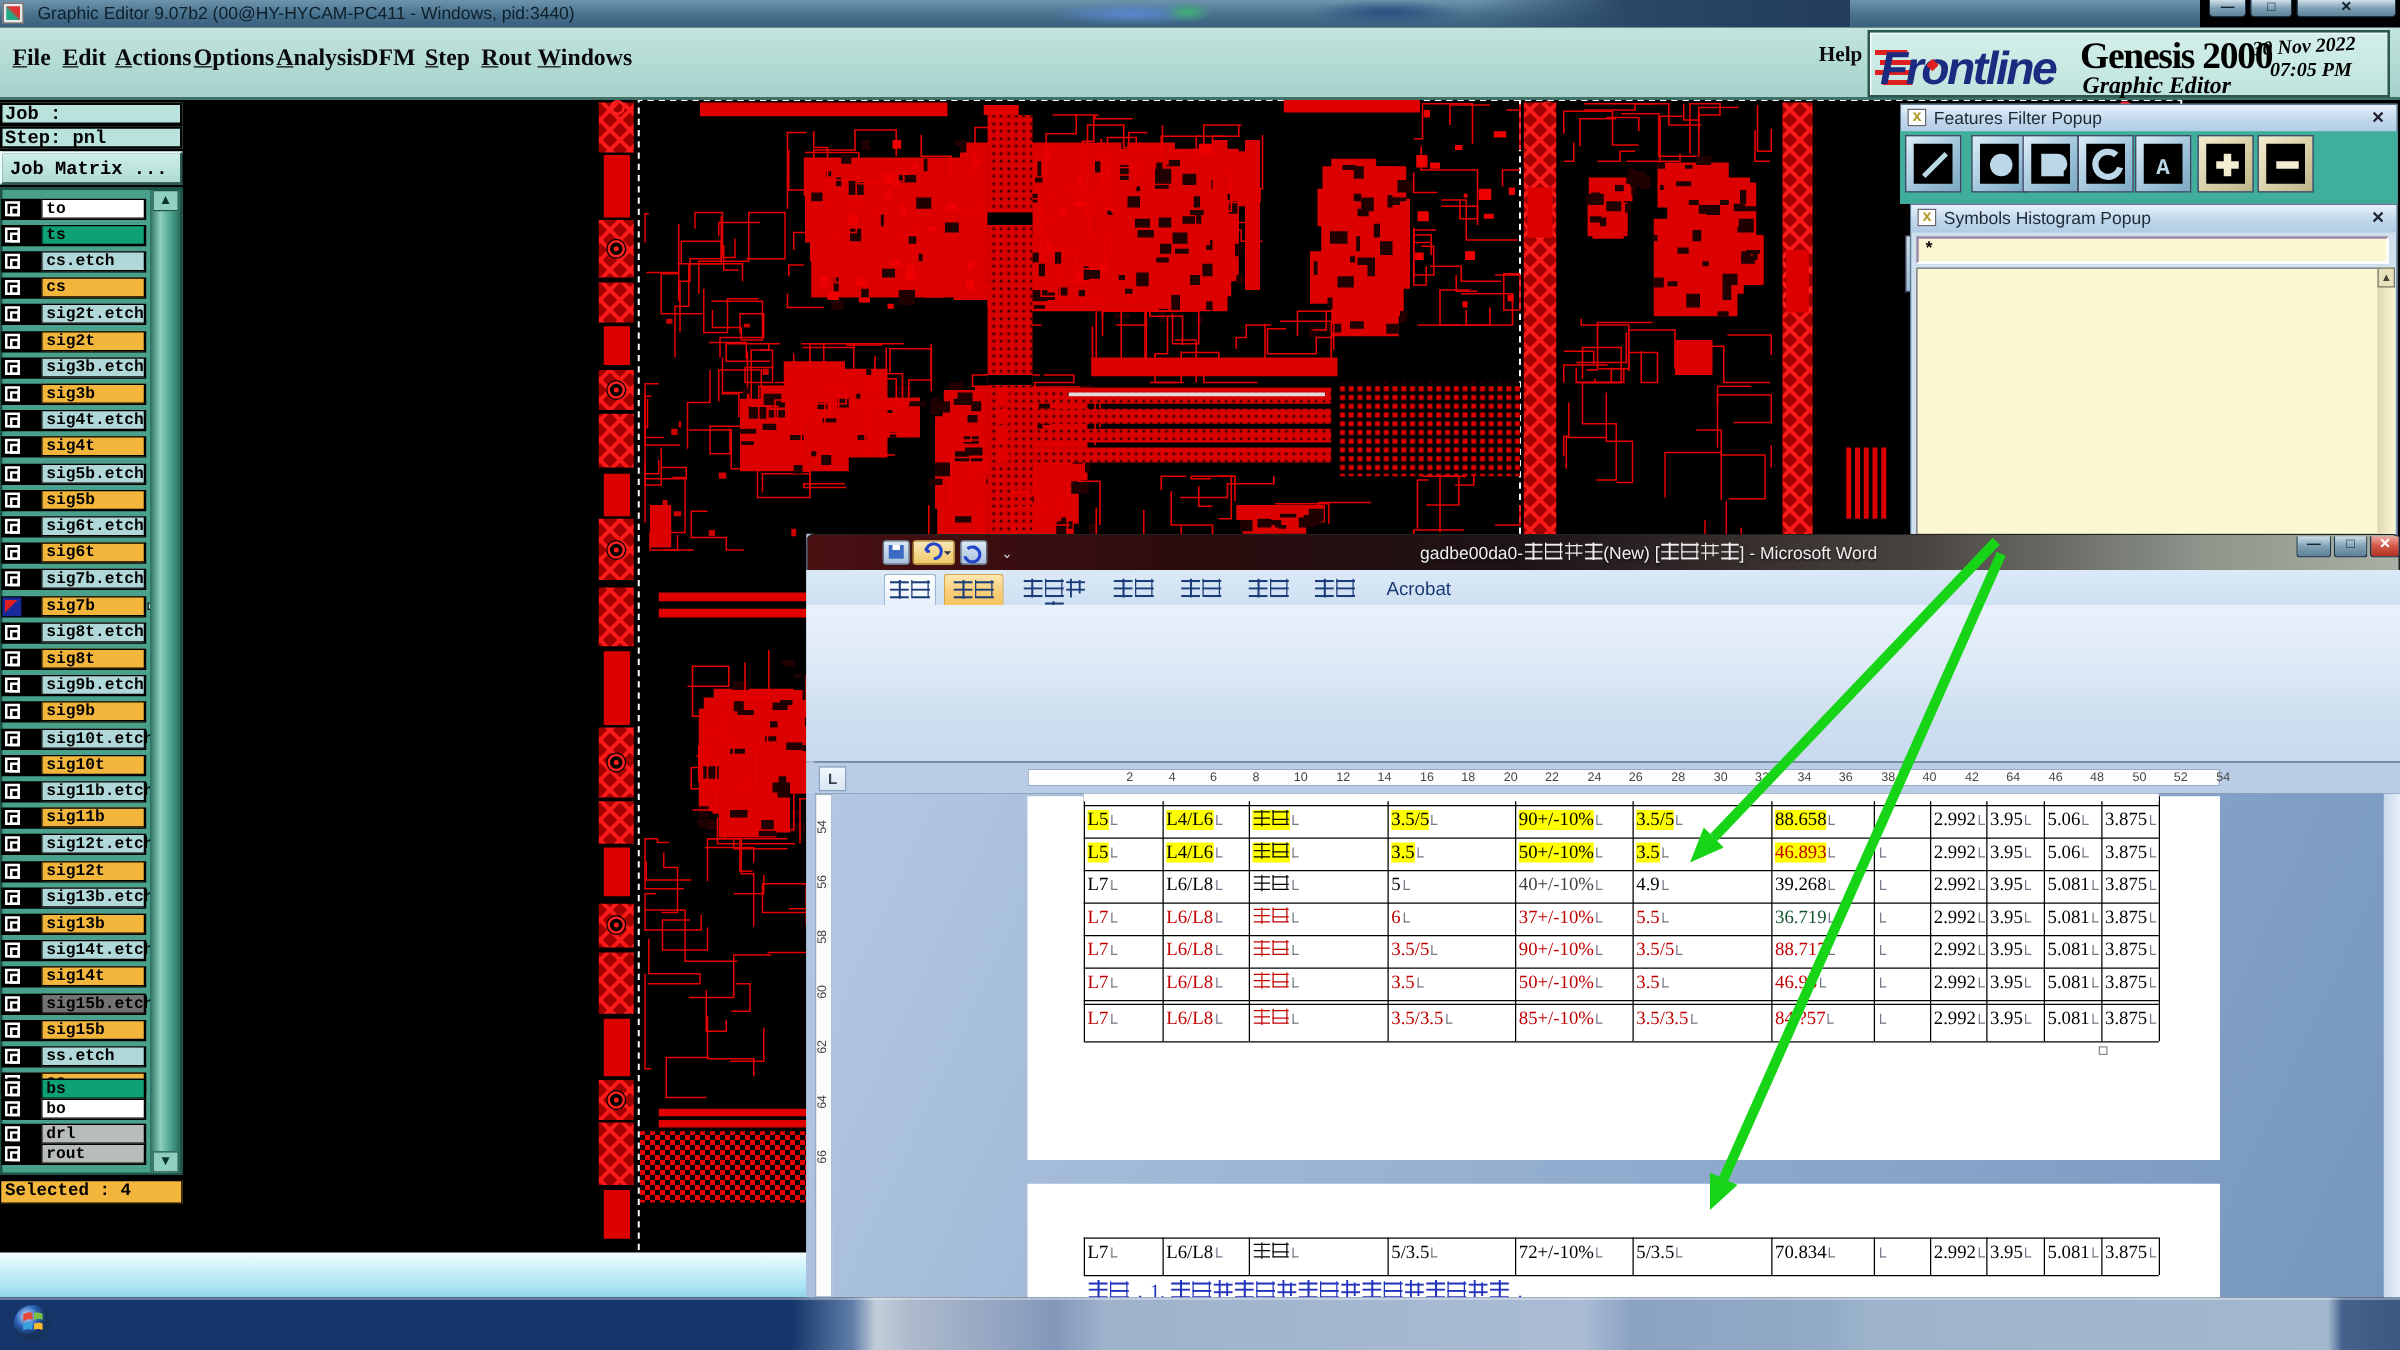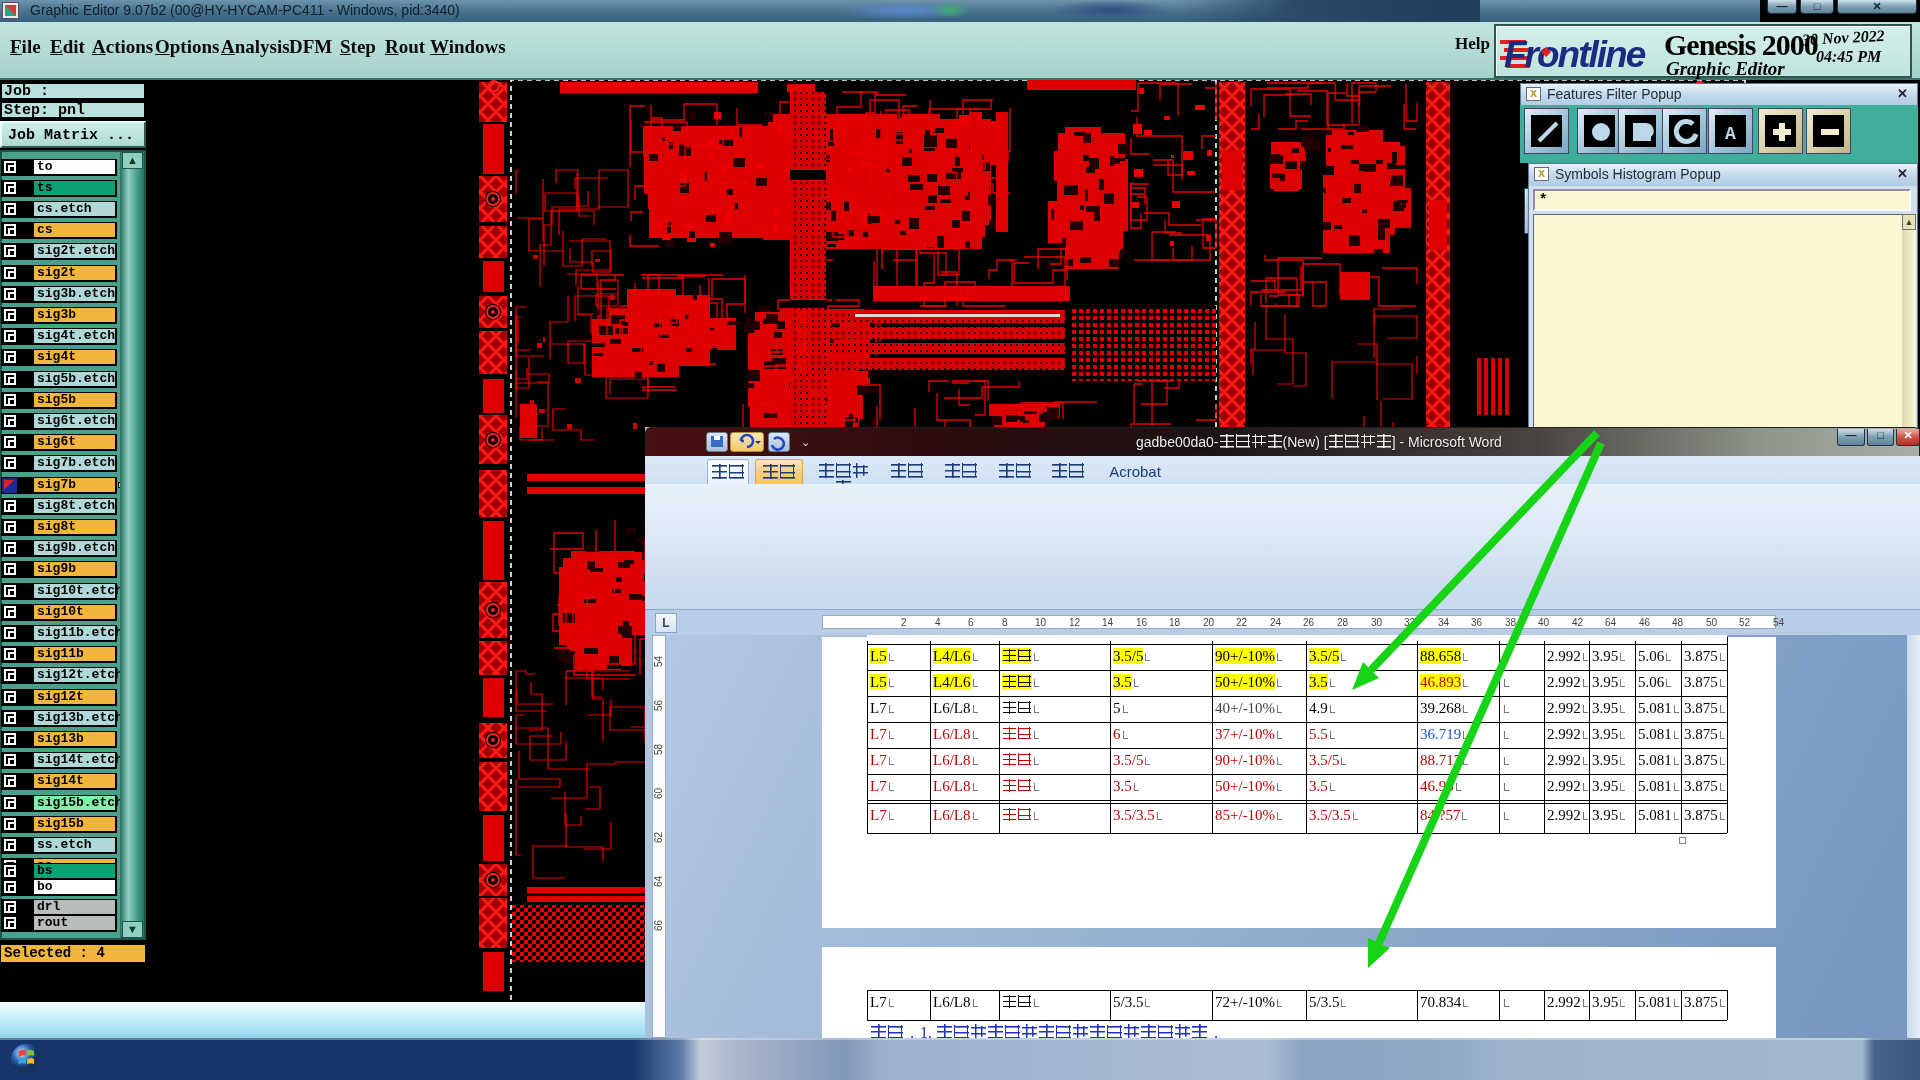--- a/index.html
+++ b/index.html
@@ -936,21 +936,21 @@
             <rect x="4" y="12" width="26" height="4"></rect>
             <rect x="0" y="20" width="30" height="4"></rect>
             <rect x="6" y="28" width="24" height="4"></rect>
           </g>
    </svg>
    <span id="fl" class="abs">Fr<span style="position:relative">o<svg width="10" height="10" style="position:absolute;left:4px;top:13px">
               <path d="M5,0 L10,5 L5,10 L0,5 Z" fill="#e02020"></path>
             </svg></span>ntline</span>
    <span id="gen2k" class="abs">Genesis 2000</span>
    <span id="gdate" class="abs">30 Nov 2022</span>
-   <span id="gtime" class="abs">04:45 PM</span>
+   <span id="gtime" class="abs">07:05 PM</span>
    <span id="ged" class="abs">Graphic Editor</span>
  </div>
 </div>
 
 <div id="jobrow" class="tealbox abs">Job : gadbe00da0</div>
 <div id="steprow" class="tealbox abs">Step: pnl</div>
 <div id="jmx" class="abs">Job Matrix ...</div>
 <div id="lpanel" class="abs"></div>
 <div class="lrow" style="top:158.5px">
       <span class="cb"></span>
@@ -1068,21 +1068,21 @@
     <div class="lrow" style="top:752.1px">
       <span class="cb"></span>
       <span class="lbl" style="background:#b0d8d8">sig14t.etch</span>
     </div>
     <div class="lrow" style="top:773.3px">
       <span class="cb"></span>
       <span class="lbl" style="background:#f2b63d">sig14t</span>
     </div>
     <div class="lrow" style="top:794.5px">
       <span class="cb"></span>
-      <span class="lbl" style="background:#86efac">sig15b.etch</span>
+      <span class="lbl" style="background:#737373">sig15b.etch</span>
     </div>
     <div class="lrow" style="top:815.7px">
       <span class="cb"></span>
       <span class="lbl" style="background:#f2b63d">sig15b</span>
     </div>
     <div class="lrow" style="top:836.9px">
       <span class="cb"></span>
       <span class="lbl" style="background:#b0d8d8">ss.etch</span>
     </div>
     <div class="lrow" style="top:858.1px">
@@ -1303,21 +1303,21 @@
               <span class="tc" style="left:771px;color:#000"><span style="">5.081</span><b class="pm"></b></span>
               <span class="tc" style="left:817px;color:#000"><span style="">3.875</span><b class="pm"></b></span>
             </div>
             <div class="trow" style="top:85px;height:26px">
               <span class="tc" style="left:3px;color:#c00000"><span style="">L7</span><b class="pm"></b></span>
               <span class="tc" style="left:66px;color:#c00000"><span style="">L6/L8</span><b class="pm"></b></span>
               <span class="tc" style="left:135px;color:#c00000"><span style=""><i class="fc" style="width:13px;height:13px"></i><i class="fc b" style="width:13px;height:13px"></i></span><b class="pm"></b></span>
               <span class="tc" style="left:246px;color:#c00000"><span style="">6</span><b class="pm"></b></span>
               <span class="tc" style="left:348px;color:#c00000"><span style="">37+/-10%</span><b class="pm"></b></span>
               <span class="tc" style="left:442px;color:#c00000"><span style="">5.5</span><b class="pm"></b></span>
-              <span class="tc" style="left:553px;color:#1d4ed8"><span style="">36.719</span><b class="pm"></b></span>
+              <span class="tc" style="left:553px;color:#14532d"><span style="">36.719</span><b class="pm"></b></span>
               <span class="tc" style="left:635px"><b class="pm"></b></span>
               <span class="tc" style="left:680px;color:#000"><span style="">2.992</span><b class="pm"></b></span>
               <span class="tc" style="left:725px;color:#000"><span style="">3.95</span><b class="pm"></b></span>
               <span class="tc" style="left:771px;color:#000"><span style="">5.081</span><b class="pm"></b></span>
               <span class="tc" style="left:817px;color:#000"><span style="">3.875</span><b class="pm"></b></span>
             </div>
             <div class="trow" style="top:111px;height:26px">
               <span class="tc" style="left:3px;color:#c00000"><span style="">L7</span><b class="pm"></b></span>
               <span class="tc" style="left:66px;color:#c00000"><span style="">L6/L8</span><b class="pm"></b></span>
               <span class="tc" style="left:135px;color:#c00000"><span style=""><i class="fc" style="width:13px;height:13px"></i><i class="fc b" style="width:13px;height:13px"></i></span><b class="pm"></b></span>

